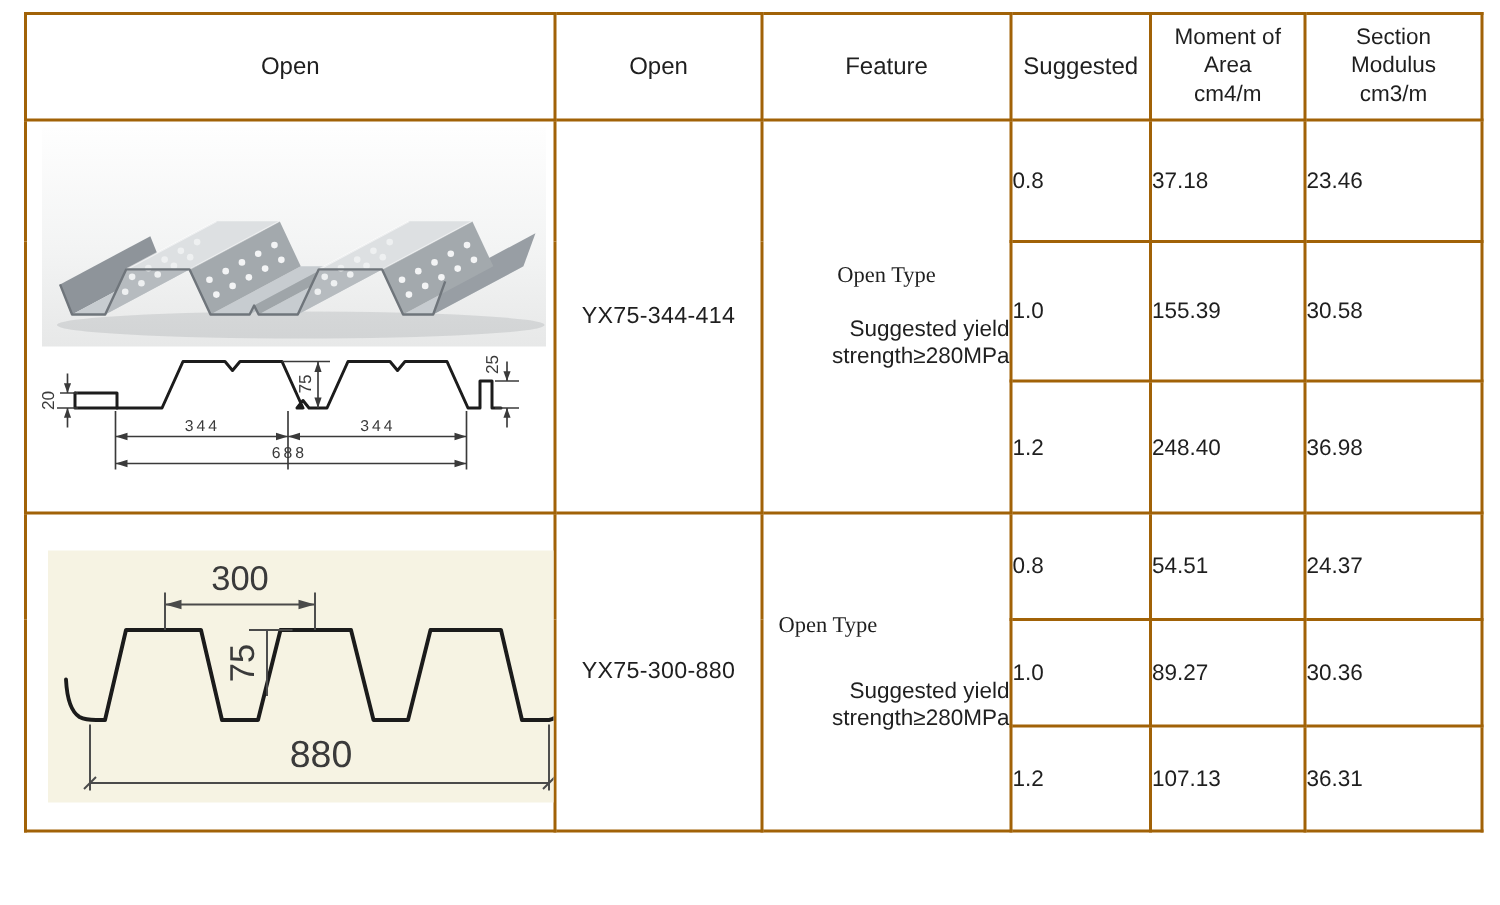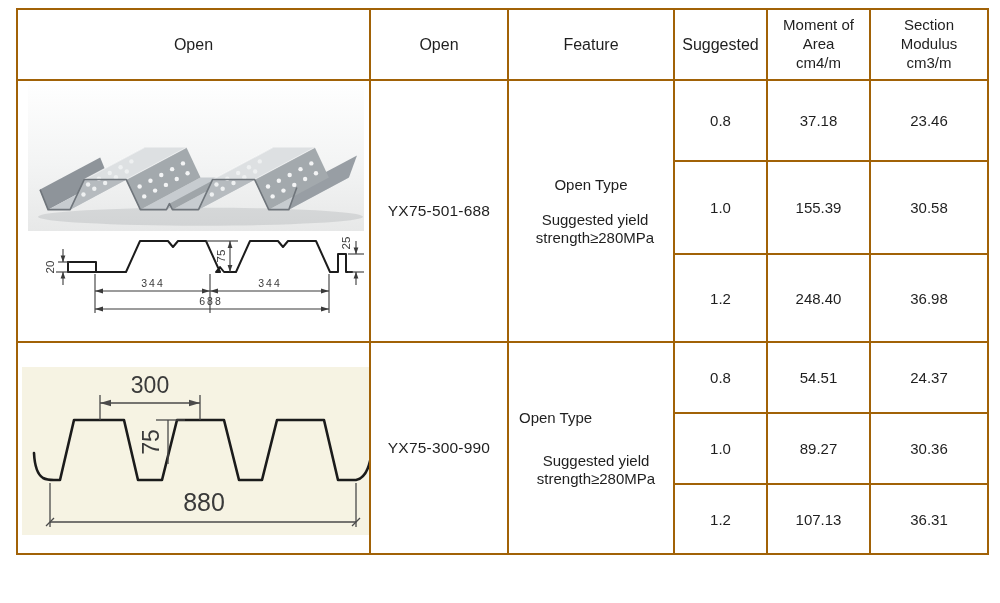--- a/index.html
+++ b/index.html
@@ -13,36 +13,36 @@
     border-collapse:collapse;table-layout:fixed;
   }
   .spec td,.spec th{
     border:2px solid #a16207;padding:0;vertical-align:middle;
     font-weight:400;overflow:hidden;
   }
   .spec th{font-size:16px;text-align:center;}
   .spec th .hl{white-space:pre-line;line-height:1.25;display:block;}
   .spec th.small{font-size:15px;}
   td.model{font-size:15.5px;text-align:center;letter-spacing:.2px;}
-  td.val{font-size:15px;text-align:center;}
+  td.val{font-size:15px;text-align:left;}
   td.feature{font-size:15px;}
   .feat-wrap{display:flex;flex-direction:column;justify-content:center;height:100%;}
-  .feat-title{text-align:center;margin:0 0 18px 0;}
+  .feat-title{text-align:center;margin:0 0 18px 0;font-family:Liberation Serif, serif;}
   .g2 .feat-title{text-align:left;padding-left:10px;margin:0 0 26px 0;}
-  .feat-note{text-align:center;padding-left:8px;line-height:1.2;white-space:pre-line;}
+  .feat-note{text-align:right;padding-left:8px;line-height:1.2;white-space:pre-line;}
   .g2 .feat-note{padding-left:10px;}
   td.sizecell{position:relative;}
   .photo{
     position:absolute;left:10px;top:4px;width:336px;height:146px;
     background:linear-gradient(#fefefe 0%,#f3f4f4 55%,#e7e8e8 100%);
   }
   .photo svg,.draw1 svg,.draw2 svg{display:block;width:100%;height:100%;}
-  .draw1{position:absolute;left:18px;top:150px;width:330px;height:90px;}
+  .draw1{position:absolute;left:0;top:150px;width:330px;height:90px;}
   .draw2{
-    position:absolute;left:4px;top:24px;width:360px;height:168px;
+    position:absolute;left:14px;top:24px;width:360px;height:168px;
     background:#f6f3e3;
   }
   .dimtxt{font-family:"Liberation Sans","DejaVu Sans",sans-serif;fill:#3a3a3a;}
   .dimtxt.sp{letter-spacing:2px;}
   .dline{stroke:#3a3a3a;stroke-width:1.1;fill:none;}
   .dline2{stroke:#4a4a4a;stroke-width:1.3;fill:none;}
   .prof1{stroke:#1c1c1c;stroke-width:2;fill:none;stroke-linejoin:round;stroke-linecap:round;}
   .prof2{stroke:#1b1b1b;stroke-width:2.6;fill:none;stroke-linejoin:round;stroke-linecap:round;}
   .ah{fill:#3a3a3a;stroke:none;}
   .ah2{fill:#4a4a4a;stroke:none;}
@@ -205,21 +205,21 @@
           <text class="dimtxt sp" font-size="10.5" text-anchor="middle" x="234" y="56">344</text>
 
           <line class="dline" x1="59" y1="78" x2="293" y2="78"></line>
           <polygon class="ah" points="59,78 67,75.5 67,80.5"></polygon>
           <polygon class="ah" points="293,78 285,75.5 285,80.5"></polygon>
           <text class="dimtxt sp" font-size="10.5" text-anchor="middle" x="175" y="74">688</text>
         </svg>
       </div>
     </td>
 
-    <td class="model" rowspan="3">YX75-501-688</td>
+    <td class="model" rowspan="3">YX75-344-414</td>
 
     <td class="feature" rowspan="3">
       <div class="feat-wrap g1">
         <div class="feat-title">Open Type</div>
         <div class="feat-note">Suggested yield
 strength≥280MPa</div>
       </div>
     </td>
 
     <td class="val">0.8</td>
@@ -258,21 +258,21 @@
           <line class="dline2" x1="20" y1="116" x2="20" y2="160"></line>
           <line class="dline2" x1="326" y1="116" x2="326" y2="160"></line>
           <line class="dline2" x1="20" y1="155" x2="326" y2="155"></line>
           <line class="dline2" x1="16" y1="159" x2="24" y2="151"></line>
           <line class="dline2" x1="322" y1="159" x2="330" y2="151"></line>
           <text class="dimtxt" font-size="25" text-anchor="middle" x="174" y="144">880</text>
         </svg>
       </div>
     </td>
 
-    <td class="model" rowspan="3">YX75-300-990</td>
+    <td class="model" rowspan="3">YX75-300-880</td>
 
     <td class="feature" rowspan="3">
       <div class="feat-wrap g2">
         <div class="feat-title">Open Type</div>
         <div class="feat-note">Suggested yield
 strength≥280MPa</div>
       </div>
     </td>
 
     <td class="val">0.8</td>

